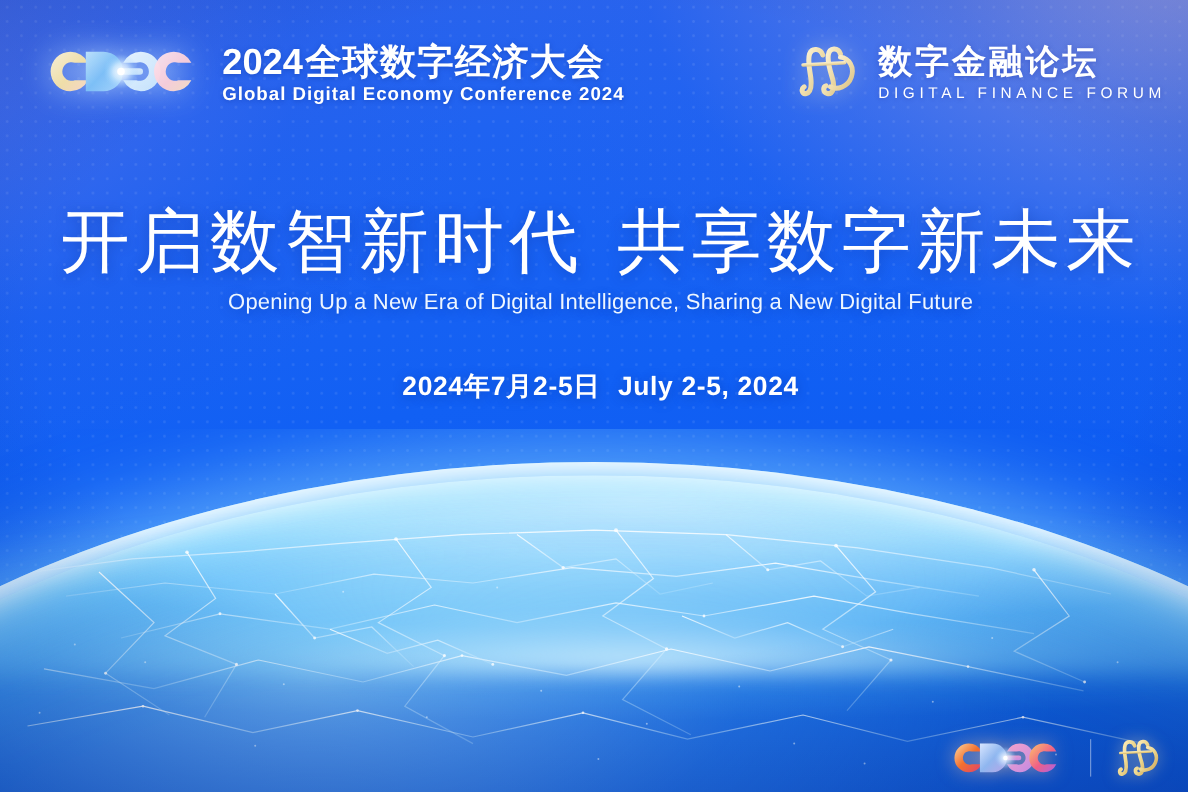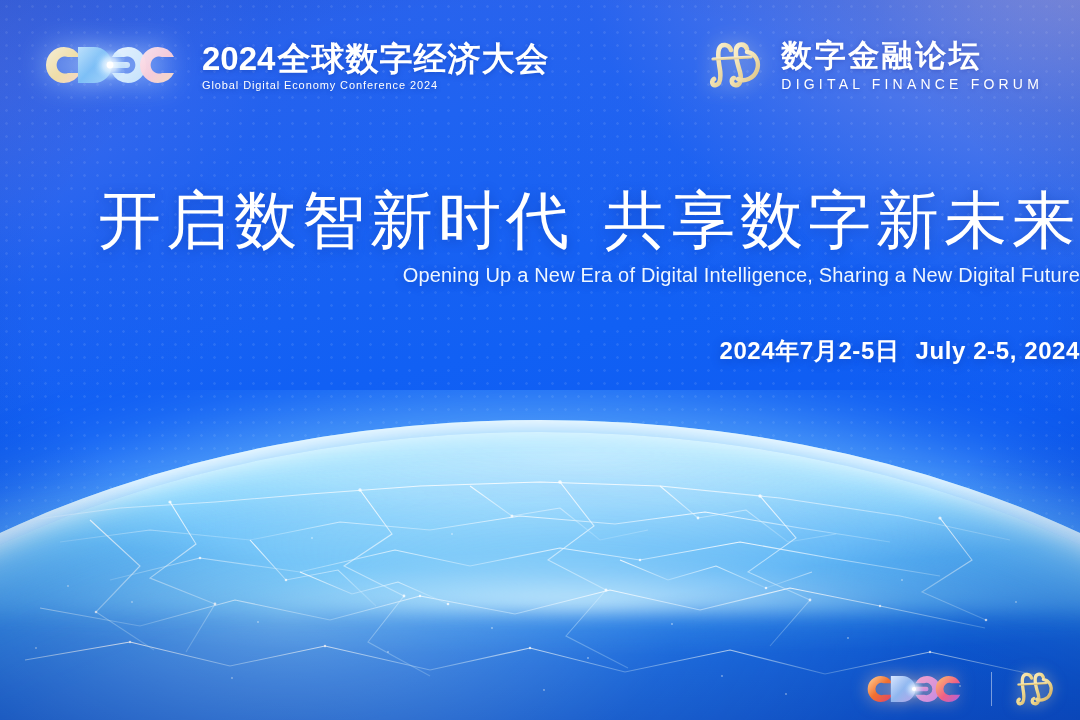--- a/index.html
+++ b/index.html
@@ -109,41 +109,41 @@
   }
 
   
   .header {
     position: absolute; top: 0; left: 0; right: 0;
     height: 130px;
     z-index: 10;
     display: flex;
     align-items: center;
     justify-content: space-between;
-    padding: 0 37px 0 34px;
+    padding: 0 20px 0 34px;
     box-sizing: border-box;
   }
   .brand-left { display: flex; align-items: center; gap: 16px; }
 
   .gdec-mark { display:block; filter: drop-shadow(0 0 14px rgba(200,225,255,0.75)); }
 
   .conf-title { line-height: 1; padding-top: 2px; }
   .conf-title .cn {
     font-size: 33px;
     font-weight: 700;
     color: #ffffff;
     letter-spacing: 1px;
     white-space: nowrap;
     text-shadow: 0 1px 5px rgba(20,60,170,0.55);
   }
   .conf-title .cn .yr { letter-spacing: 0px; margin-right: 2px; }
   .conf-title .en {
     margin-top: 5px;
-    font-size: 11px;
-    font-weight: 400;
+    font-size: 17px;
+    font-weight: 700;
     color: #ffffff;
     letter-spacing: 0.9px;
     white-space: nowrap;
     text-shadow: 0 1px 4px rgba(20,60,170,0.5);
   }
 
   .brand-right { display: flex; align-items: center; gap: 14px; justify-content: center; }
   .ff-mark { display:block; filter: drop-shadow(0 0 10px rgba(255,245,210,0.45)); }
   .dff-title { line-height: 1; }
   .dff-title .cn {
@@ -162,21 +162,21 @@
     letter-spacing: 4.2px;
     white-space: nowrap;
     text-shadow: 0 1px 4px rgba(40,60,170,0.45);
   }
 
   
   .slogan {
     position: absolute;
     top: 186px; left: 12px; right: 0;
     z-index: 10;
-    text-align: right;
+    text-align: center;
   }
   .slogan .headline {
     font-size: 63px;
     font-weight: 400;
     color: #ffffff;
     letter-spacing: 5px;
     line-height: 1.08;
     white-space: nowrap;
     text-shadow: 0 2px 12px rgba(10,50,160,0.45);
   }

